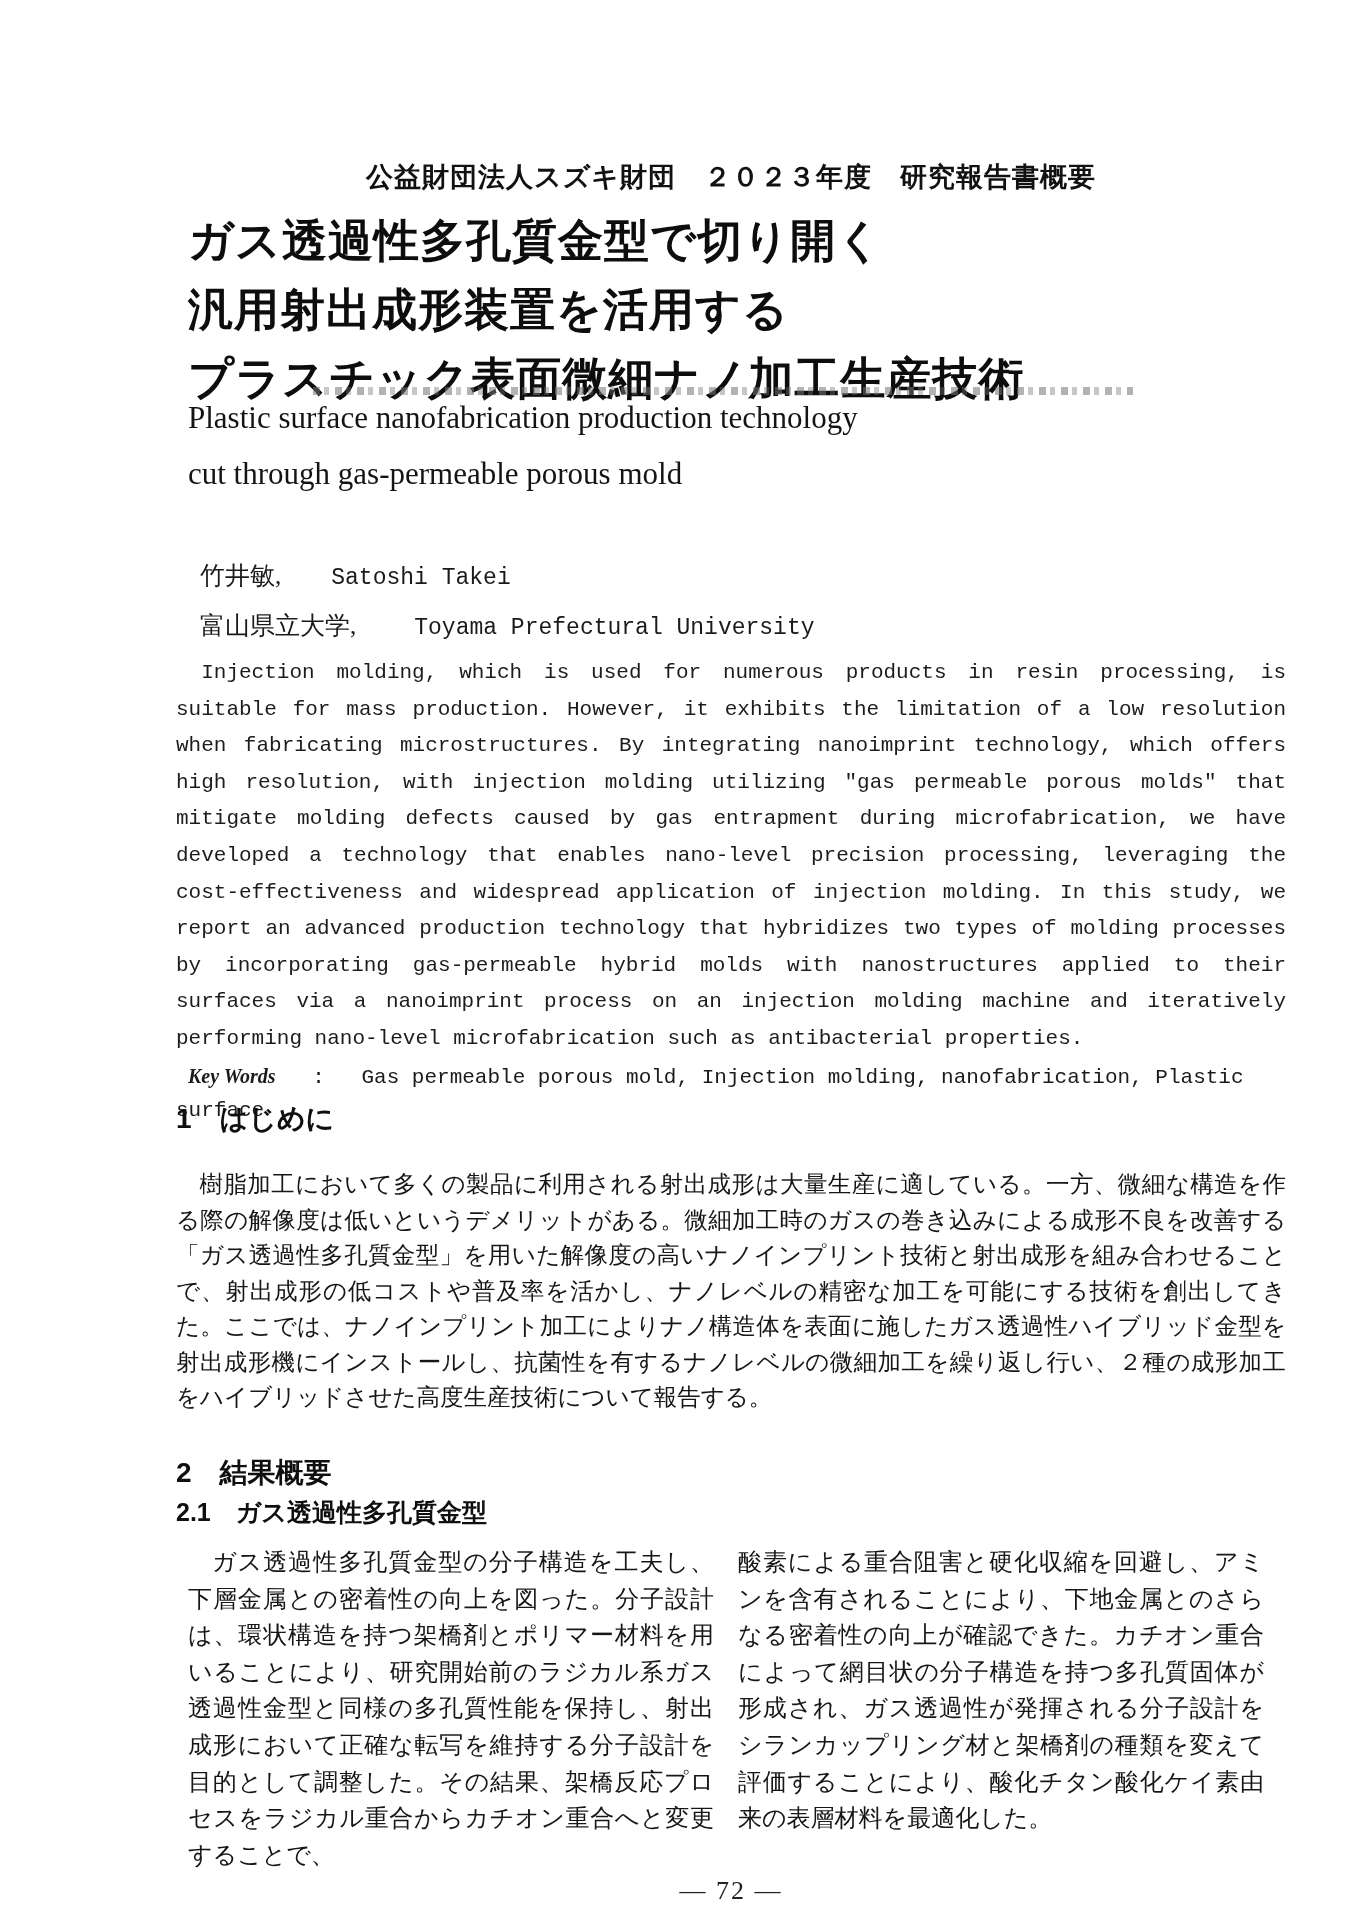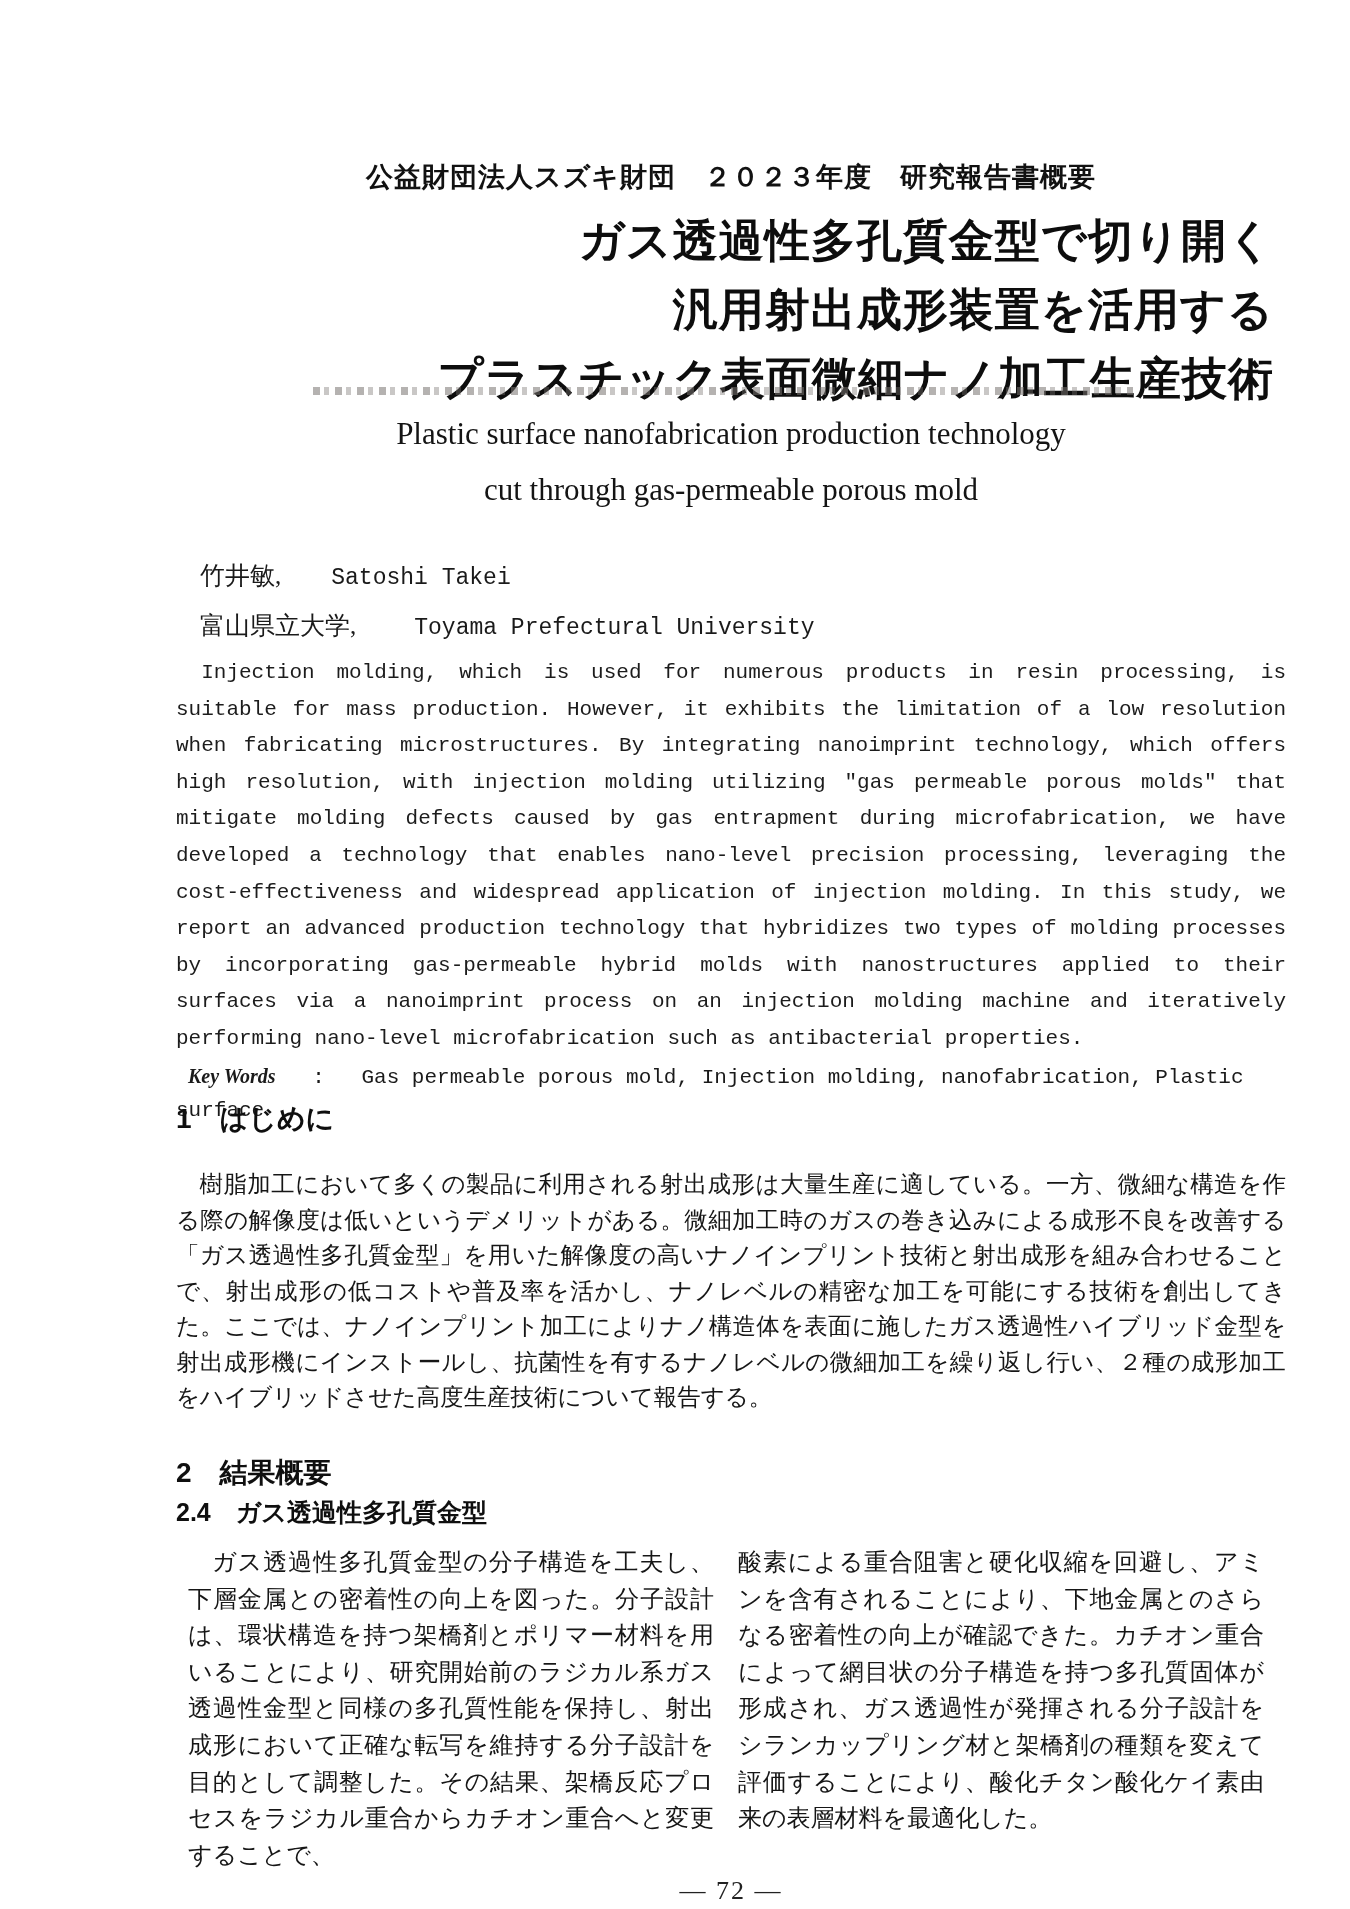--- a/index.html
+++ b/index.html
@@ -23,41 +23,41 @@
     text-align: center;
     font-family: "Liberation Sans", sans-serif;
     font-weight: 600;
     font-size: 27px;
     line-height: 34px;
     letter-spacing: 1px;
     color: #111;
   }
   .title-ja {
     top: 152px;
-    text-align: right;
+    text-align: left;
     font-family: "Liberation Sans", sans-serif;
     font-weight: 800;
     font-size: 45px;
     line-height: 57px;
     letter-spacing: 1px;
     color: #0d0d0d;
   }
   .scan-artifact {
     top: 339px;
     left: 265px;
     width: 820px;
     height: 8px;
     background: repeating-linear-gradient(90deg,
       rgba(120,115,112,0.55) 0 7px, rgba(255,255,255,0) 7px 11px,
       rgba(120,115,112,0.40) 11px 16px, rgba(255,255,255,0) 16px 22px);
     filter: blur(0.6px);
   }
   .title-en {
-    top: 352px;
-    text-align: center;
+    top: 336px;
+    text-align: left;
     font-family: "Liberation Serif", serif;
     font-weight: 400;
     font-size: 31px;
     line-height: 44px;
     color: #141414;
   }
   .authors {
     top: 498px;
     font-size: 25px;
     line-height: 36px;
@@ -161,21 +161,21 @@
   <div class="abs keywords">
     <span class="kw-label">Key Words</span><span> : </span><span>Gas permeable porous mold, Injection molding, nanofabrication, Plastic surface</span>
   </div>
 
   <div class="abs sec-heading s1-heading">1　はじめに</div>
 
   <div class="abs s1-body">樹脂加工において多くの製品に利用される射出成形は大量生産に適している。一方、微細な構造を作る際の解像度は低いというデメリットがある。微細加工時のガスの巻き込みによる成形不良を改善する「ガス透過性多孔質金型」を用いた解像度の高いナノインプリント技術と射出成形を組み合わせることで、射出成形の低コストや普及率を活かし、ナノレベルの精密な加工を可能にする技術を創出してきた。ここでは、ナノインプリント加工によりナノ構造体を表面に施したガス透過性ハイブリッド金型を射出成形機にインストールし、抗菌性を有するナノレベルの微細加工を繰り返し行い、２種の成形加工をハイブリッドさせた高度生産技術について報告する。</div>
 
   <div class="abs sec-heading s2-heading">2　結果概要</div>
 
-  <div class="abs sec-heading s2-subheading">2.4　ガス透過性多孔質金型</div>
+  <div class="abs sec-heading s2-subheading">2.1　ガス透過性多孔質金型</div>
 
   <div class="abs columns">
     <div class="col left">ガス透過性多孔質金型の分子構造を工夫し、下層金属との密着性の向上を図った。分子設計は、環状構造を持つ架橋剤とポリマー材料を用いることにより、研究開始前のラジカル系ガス透過性金型と同様の多孔質性能を保持し、射出成形において正確な転写を維持する分子設計を目的として調整した。その結果、架橋反応プロセスをラジカル重合からカチオン重合へと変更することで、</div>
     <div class="col right">酸素による重合阻害と硬化収縮を回避し、アミンを含有されることにより、下地金属とのさらなる密着性の向上が確認できた。カチオン重合によって網目状の分子構造を持つ多孔質固体が形成され、ガス透過性が発揮される分子設計をシランカップリング材と架橋剤の種類を変えて評価することにより、酸化チタン酸化ケイ素由来の表層材料を最適化した。</div>
   </div>
 
   <div class="abs page-number">― 72 ―</div>
 
 </div>
 

